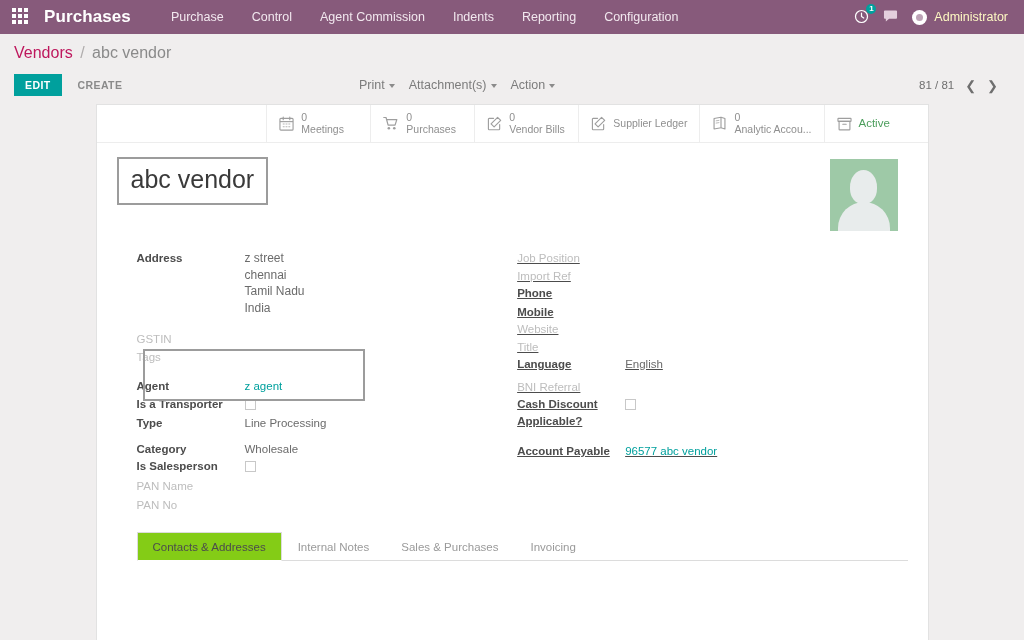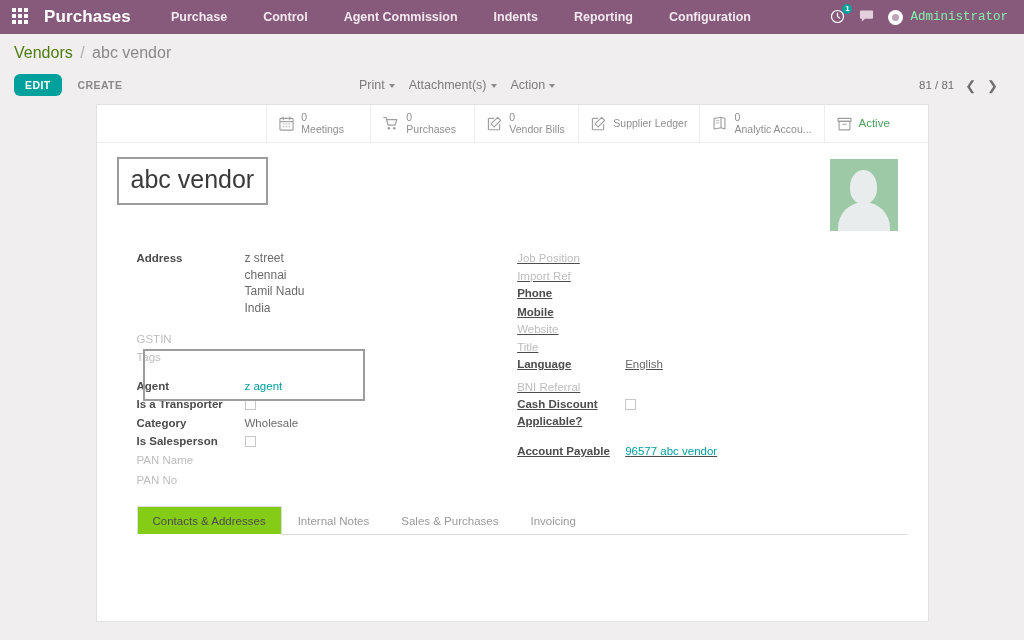--- a/index.html
+++ b/index.html
@@ -34,21 +34,21 @@
     cursor: pointer;
   }
   .apps-grid i { background: #fff; display: block; width: 4px; height: 4px; }
   .brand {
     font-size: 17px;
     font-weight: bold;
     color: #fff;
     margin-right: 28px;
     letter-spacing: .1px;
   }
-  .menu-items { display: flex; align-items: center; gap: 12px; font-weight: bold; }
+  .menu-items { display: flex; align-items: center; gap: 4px; }
   .menu-item {
     color: #f2e8ef;
     font-size: 12.5px;
     padding: 6px 12px;
     cursor: pointer;
     white-space: nowrap;
   }
   .nav-right {
     margin-left: auto;
     display: flex;
@@ -80,51 +80,51 @@
     position: relative;
   }
   .user-avatar::after {
     content: "";
     position: absolute;
     width: 7px; height: 7px;
     border-radius: 50%;
     background: #bda3b6;
     left: 4px; top: 4px;
   }
-  .user-name { font-size: 12.5px; color: #86efac; font-family: Liberation Mono, monospace; }
+  .user-name { font-size: 12.5px; color: #fef9c3; }
 
   
   .control-panel {
     background: #f0eeee;
     padding: 10px 14px 0 14px;
   }
   .breadcrumb {
     font-size: 16px;
     padding-bottom: 8px;
   }
-  .bc-link { color: #4d7c0f; cursor: pointer; }
+  .bc-link { color: #be185d; cursor: pointer; }
   .bc-sep { color: #b0adad; margin: 0 3px; }
   .bc-current { color: #8a8a8a; }
 
   .cp-row {
     display: flex;
     align-items: center;
     position: relative;
     height: 30px;
   }
   .btn-edit {
     background: #00A09D;
     color: #fff;
     border: none;
     font-size: 10.5px;
     font-weight: bold;
     letter-spacing: .4px;
     padding: 5px 11px;
     cursor: pointer;
-    border-radius: 6px;
+    border-radius: 0;
   }
   .btn-create {
     background: none;
     border: none;
     color: #8a8a8a;
     font-size: 10.5px;
     font-weight: bold;
     letter-spacing: .4px;
     padding: 5px 10px;
     margin-left: 6px;
@@ -524,22 +524,26 @@
             <div class="fval link">z agent</div>
           </div>
 
           <div class="frow">
             <div class="flabel">Is a Transporter</div>
             <div class="fval">
               <span class="chk"></span>
             </div>
           </div>
 
-
-          <div class="frow" style="margin-top:0">
+          <div class="frow">
+            <div class="flabel">Type</div>
+            <div class="fval">Line Processing</div>
+          </div>
+
+          <div class="frow" style="margin-top:8px">
             <div class="flabel">Category</div>
             <div class="fval">Wholesale</div>
           </div>
 
 
           <div class="frow">
             <div class="flabel">Is Salesperson</div>
             <div class="fval">
               <span class="chk"></span>
             </div>

